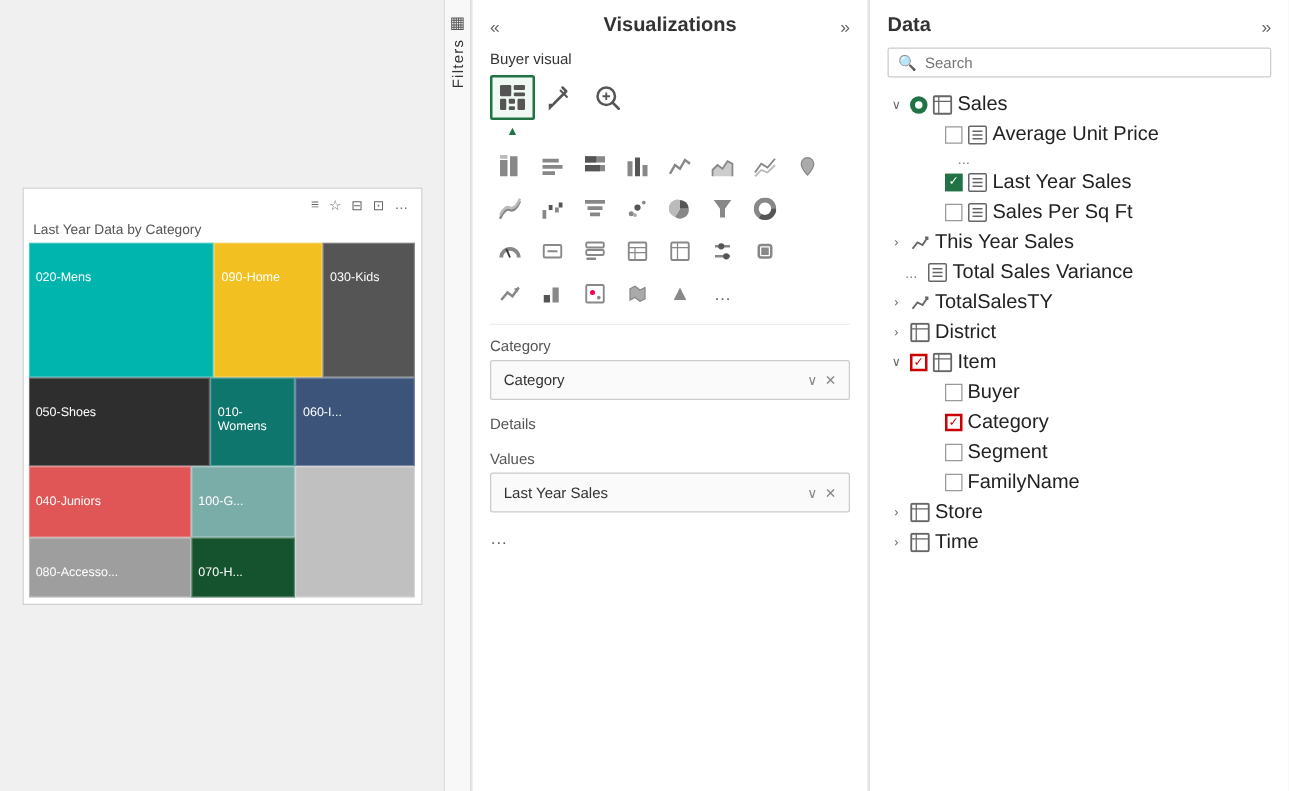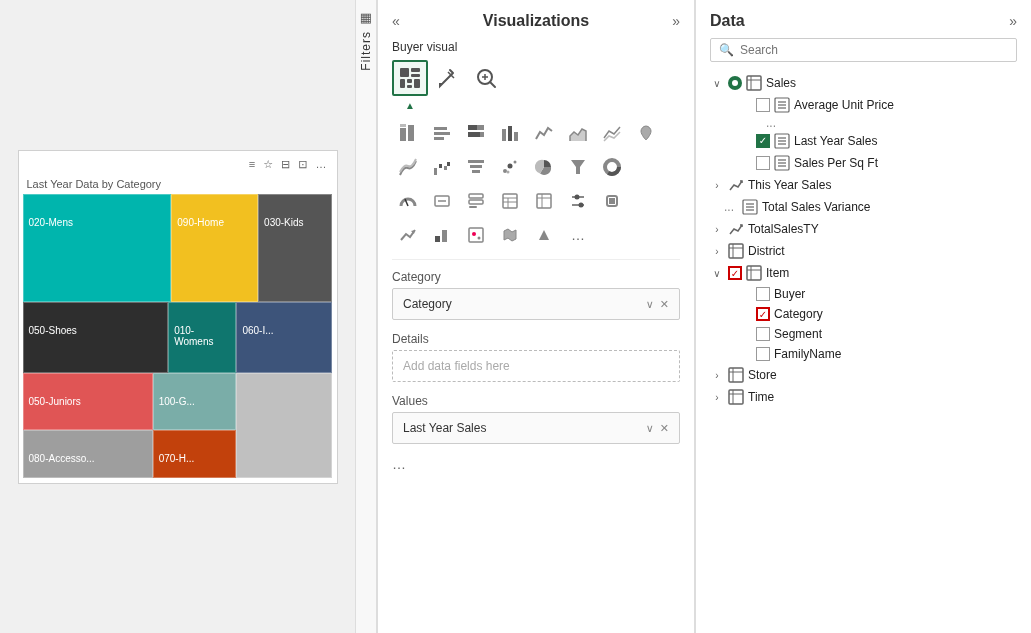--- a/index.html
+++ b/index.html
@@ -305,21 +305,21 @@
       border: 2px solid #c00;
     }
 
     .tree-checkbox-check {
       color: white;
       font-size: 10px;
       line-height: 1;
     }
 
     .tree-label {
-      font-size: 12px;
+      font-size: 16px;
       color: #222;
     }
 
     .tree-child {
       padding-left: 28px;
     }
 
     .circle-icon {
       width: 14px;
       height: 14px;
@@ -360,25 +360,25 @@
     <div style="position:relative; width:100%; height:285px; overflow:hidden;">
 
       <div class="treemap-cell" style="left:0;top:0;width:48%;height:38%;background:#00B5AD;">020-Mens</div>
       <div class="treemap-cell" style="left:48%;top:0;width:28%;height:38%;background:#F2C020;">090-Home</div>
       <div class="treemap-cell" style="left:76%;top:0;width:24%;height:38%;background:#555;">030-Kids</div>
 
       <div class="treemap-cell" style="left:0;top:38%;width:47%;height:25%;background:#2E2E2E;">050-Shoes</div>
       <div class="treemap-cell" style="left:47%;top:38%;width:22%;height:25%;background:#0f766e;">010-Womens</div>
       <div class="treemap-cell" style="left:69%;top:38%;width:31%;height:25%;background:#3D547A;">060-I...</div>
 
-      <div class="treemap-cell" style="left:0;top:63%;width:42%;height:20%;background:#E05555;">050-Juniors</div>
+      <div class="treemap-cell" style="left:0;top:63%;width:42%;height:20%;background:#E05555;">040-Juniors</div>
       <div class="treemap-cell" style="left:42%;top:63%;width:27%;height:20%;background:#7AADA8;">100-G...</div>
 
       <div class="treemap-cell" style="left:0;top:83%;width:42%;height:17%;background:#9E9E9E;">080-Accesso...</div>
-      <div class="treemap-cell" style="left:42%;top:83%;width:27%;height:17%;background:#c2410c;">070-H...</div>
+      <div class="treemap-cell" style="left:42%;top:83%;width:27%;height:17%;background:#14532d;">070-H...</div>
       <div class="treemap-cell" style="left:69%;top:63%;width:31%;height:37%;background:#C0C0C0;"></div>
     </div>
   </div>
 </div>
 
 <div style="width:22px; background:#f8f8f8; border-left:1px solid #ddd; border-right:1px solid #ddd; display:flex; flex-direction:column; align-items:center; padding-top:10px; z-index:5;">
   <span style="font-size:13px; color:#555; margin-bottom:6px;">▦</span>
   <span style="writing-mode:vertical-rl; transform:rotate(180deg); font-size:12px; color:#333; letter-spacing:1px;">Filters</span>
 </div>
 
@@ -617,23 +617,20 @@
       <span class="field-dropzone-text filled">Category</span>
       <div class="field-dropzone-actions">
         <span class="field-action-icon">∨</span>
         <span class="field-action-icon">✕</span>
       </div>
     </div>
   </div>
 
   <div class="field-section">
     <div class="field-label">Details</div>
-    <div class="field-dropzone">
-      <span class="field-dropzone-text">Add data fields here</span>
-    </div>
   </div>
 
   <div class="field-section">
     <div class="field-label">Values</div>
     <div class="field-dropzone filled">
       <span class="field-dropzone-text filled">Last Year Sales</span>
       <div class="field-dropzone-actions">
         <span class="field-action-icon">∨</span>
         <span class="field-action-icon">✕</span>
       </div>

